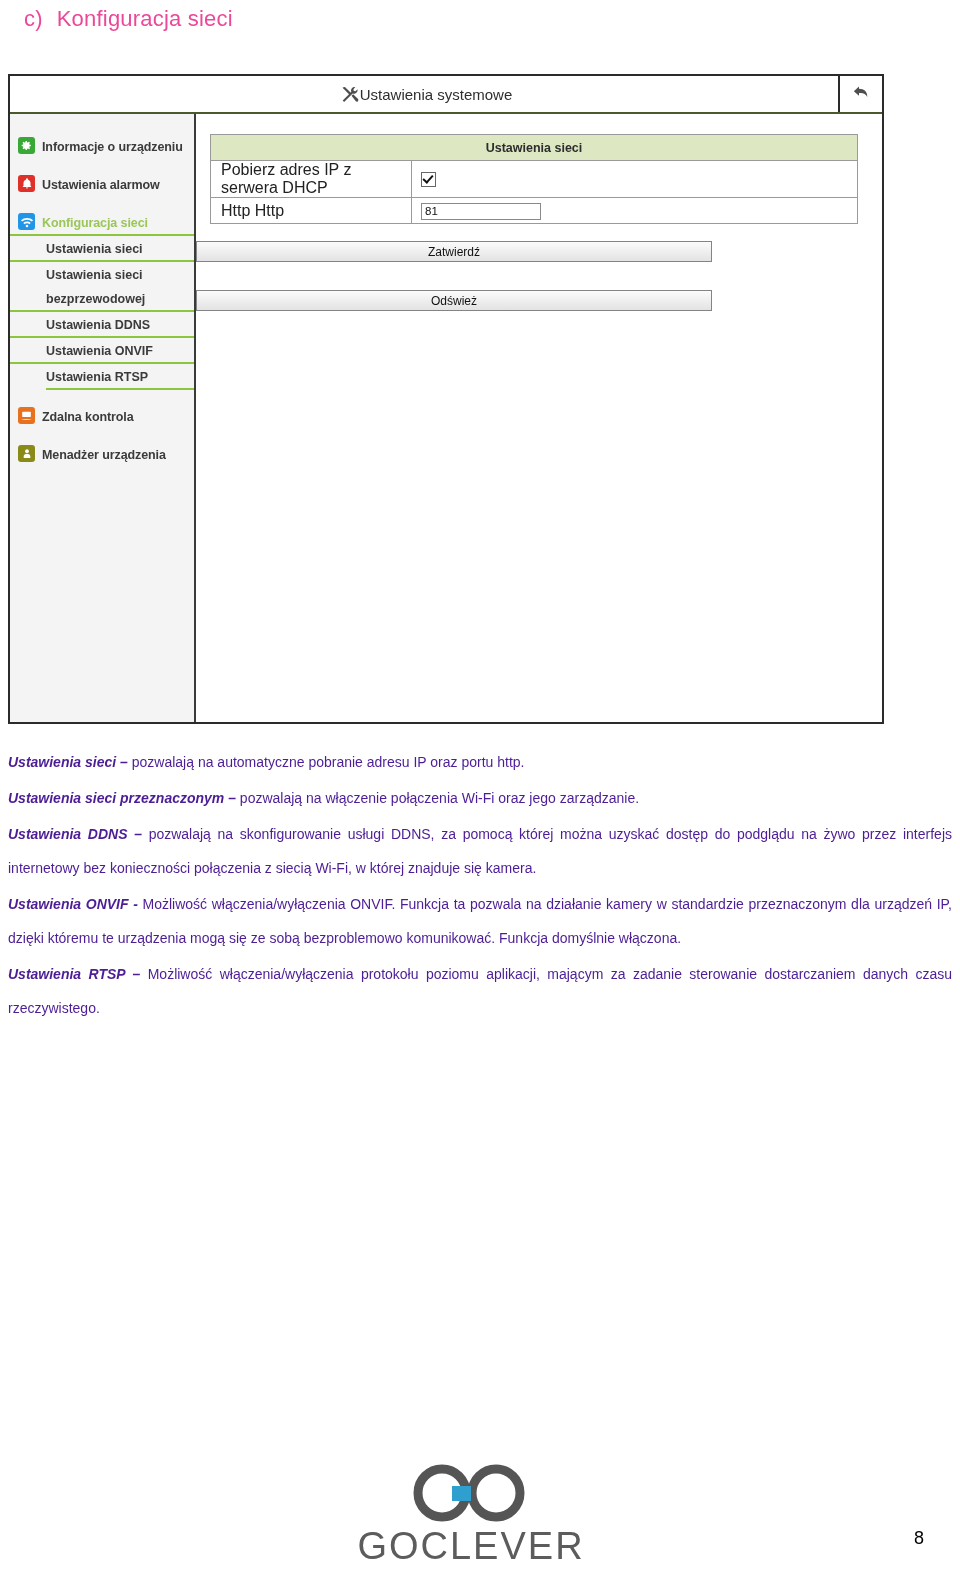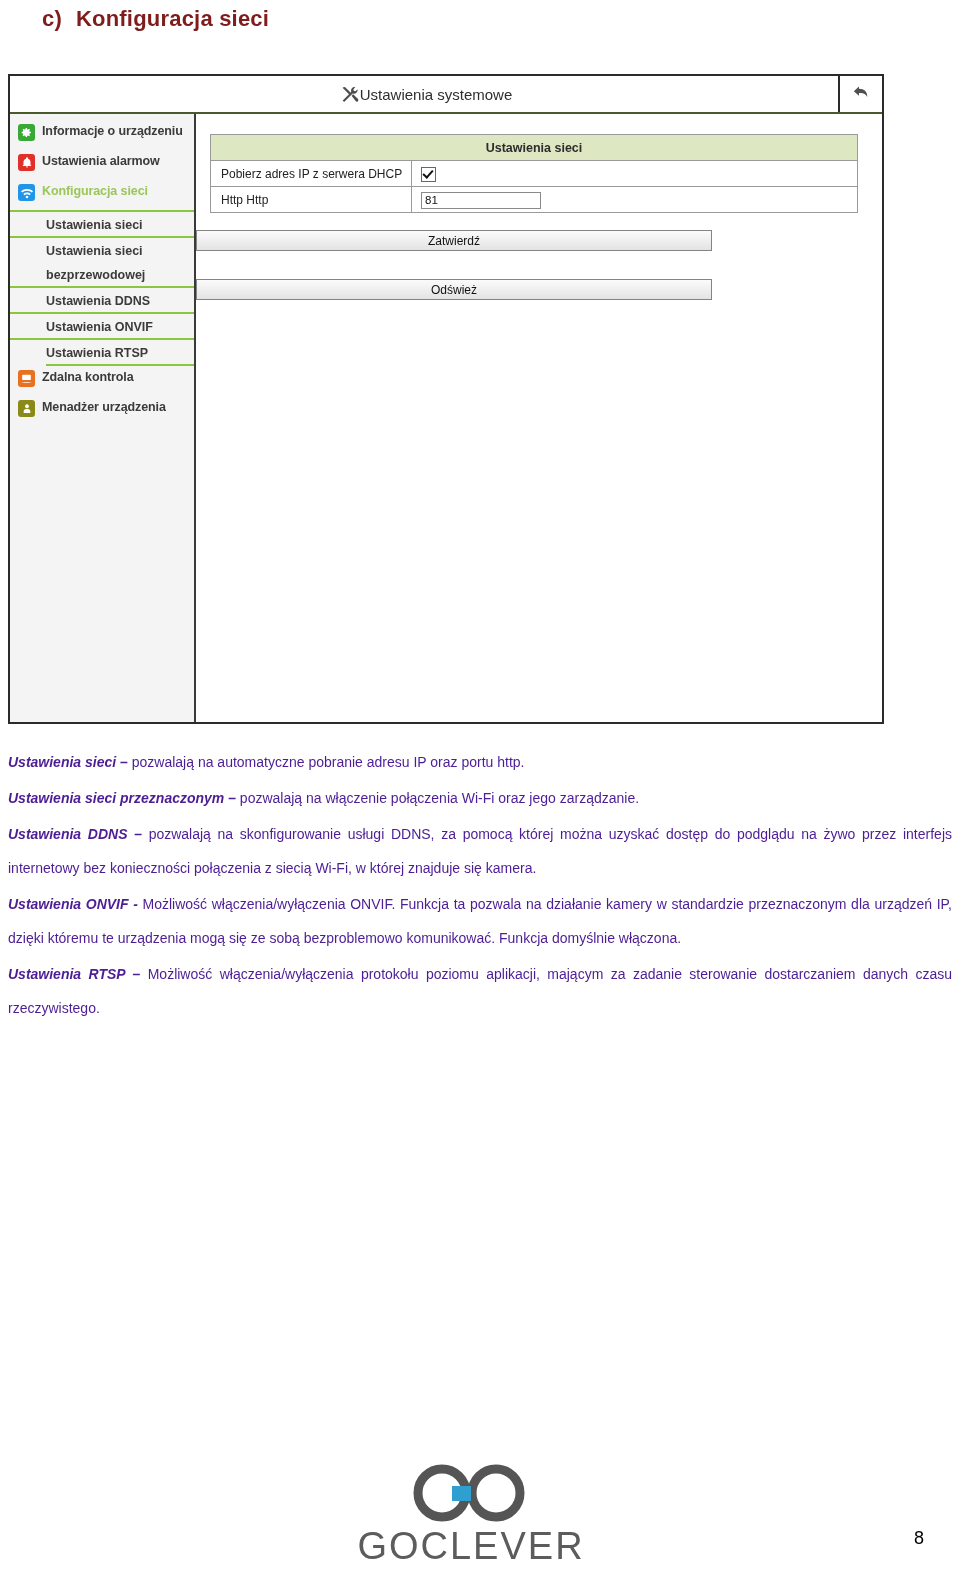--- a/index.html
+++ b/index.html
@@ -12,25 +12,25 @@
     height: 1571px;
     position: relative;
     font-family: "Liberation Sans", sans-serif;
     color: #000;
     overflow: hidden;
   }
 
   
   .doc-heading {
     position: absolute;
-    left: 42px;
+    left: 24px;
     top: 6px;
     font-size: 22px;
-    font-weight: bold;
-    color: #7f1d1d;
+    font-weight: normal;
+    color: #ec4899;
     letter-spacing: 0.2px;
     white-space: nowrap;
   }
   .doc-heading .marker { margin-right: 14px; }
 
   
   .shot {
     position: absolute;
     left: 8px;
     top: 74px;
@@ -86,25 +86,26 @@
   }
   .side {
     width: 186px;
     background: #f4f4f4;
     border-right: 2px solid #3a3a3a;
     box-sizing: border-box;
     padding-top: 6px;
   }
   .side-row {
     display: flex;
-    align-items: flex-start;
+    align-items: flex-end;
     gap: 7px;
     padding: 4px 6px 4px 8px;
     height: 22px;
     cursor: pointer;
+    margin-top: 8px;
   }
   .side-label {
     font-size: 12.5px;
     color: #3b3b3b;
     font-weight: bold;
     letter-spacing: -0.1px;
     white-space: nowrap;
   }
   .side-label.active { color: #9ac65a; }
   .icon-box {
@@ -155,21 +156,21 @@
     background: #dde8c2;
     text-align: center;
     font-size: 12.5px;
     font-weight: bold;
     color: #2d2d2d;
     height: 24px;
   }
   .lbl-cell {
     width: 190px;
     padding-left: 10px !important;
-    font-size: 12px;
+    font-size: 16px;
     color: #222;
     margin-left: 16px;
   }
   .val-cell { padding-left: 9px !important; }
   .chk {
     width: 13px; height: 13px;
     border: 1px solid #666;
     background: #fff;
     display: inline-block;
     position: relative;

